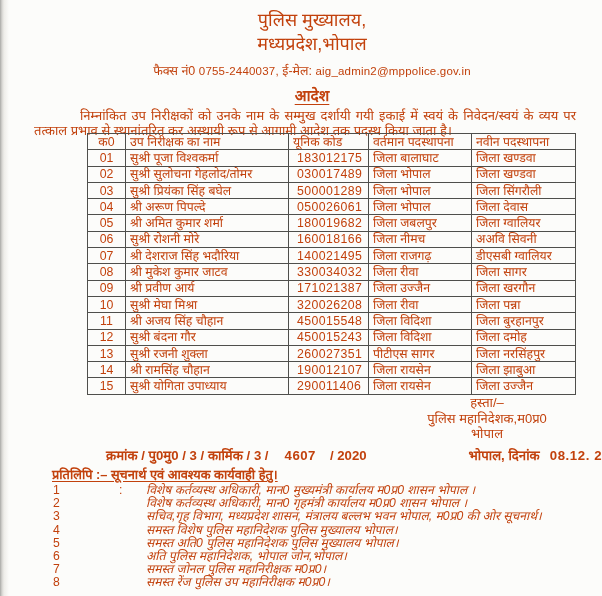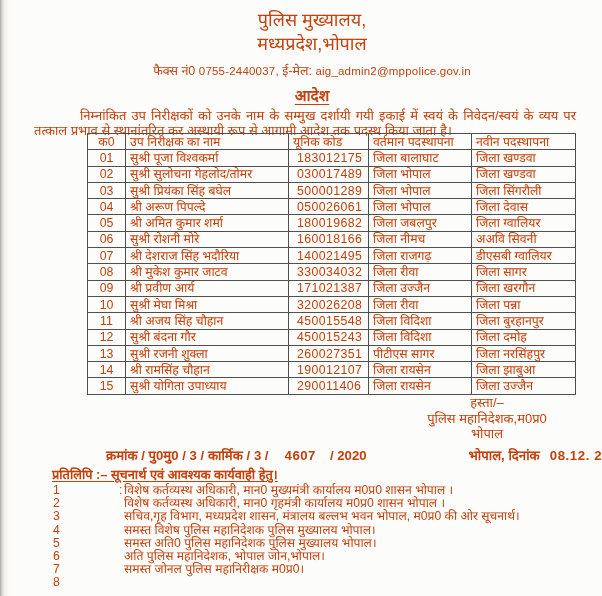--- a/index.html
+++ b/index.html
@@ -51,21 +51,21 @@
   .ref-right { font-weight:700; font-size:13.2px; }
   .order-date { display:inline-block; margin-left:10px; letter-spacing:0.6px; }
   .copy-heading {
     position:absolute; top:465px; left:52px; font-weight:700; font-size:12.8px;
     text-decoration:underline; text-underline-offset:2px;
   }
   .copy-list { position:absolute; top:484px; left:0; width:602px; }
   .copy-item { position:relative; height:13.2px; line-height:13.2px; font-size:12.2px; }
   .item-num   { position:absolute; left:53px; }
   .item-colon { position:absolute; left:119px; }
-  .item-text  { position:absolute; left:124px; white-space:nowrap; }
+  .item-text  { position:absolute; left:146px; white-space:nowrap;font-style:italic; }
 </style>
 </head>
 <body>
 
 <div class="doc">
   <div class="scan-edge"></div>
 
   <div class="header">
     <div class="org-title">पुलिस मुख्यालय,</div>
     <div class="org-subtitle">मध्यप्रदेश,भोपाल</div>
@@ -257,15 +257,16 @@
         <span class="item-text">अति पुलिस महानिदेशक, भोपाल जोन,भोपाल।</span>
       </div>
       <div class="copy-item">
         <span class="item-num">7</span>
         <span class="item-colon"></span>
         <span class="item-text">समस्त जोनल पुलिस महानिरीक्षक म0प्र0।</span>
       </div>
       <div class="copy-item">
         <span class="item-num">8</span>
         <span class="item-colon"></span>
+        <span class="item-text">समस्त रेंज पुलिस उप महानिरीक्षक म0प्र0।</span>
       </div>
     </div>
 </div>
 
 </body></html>

